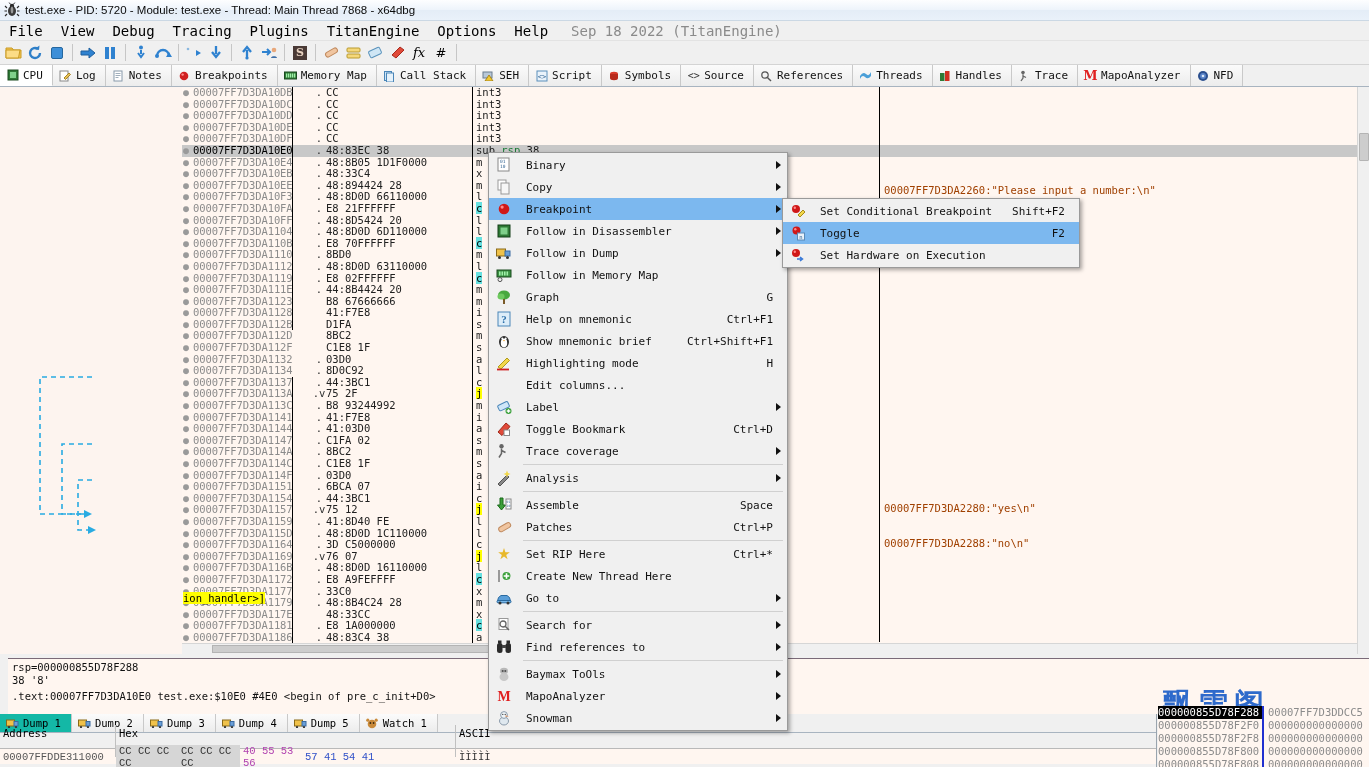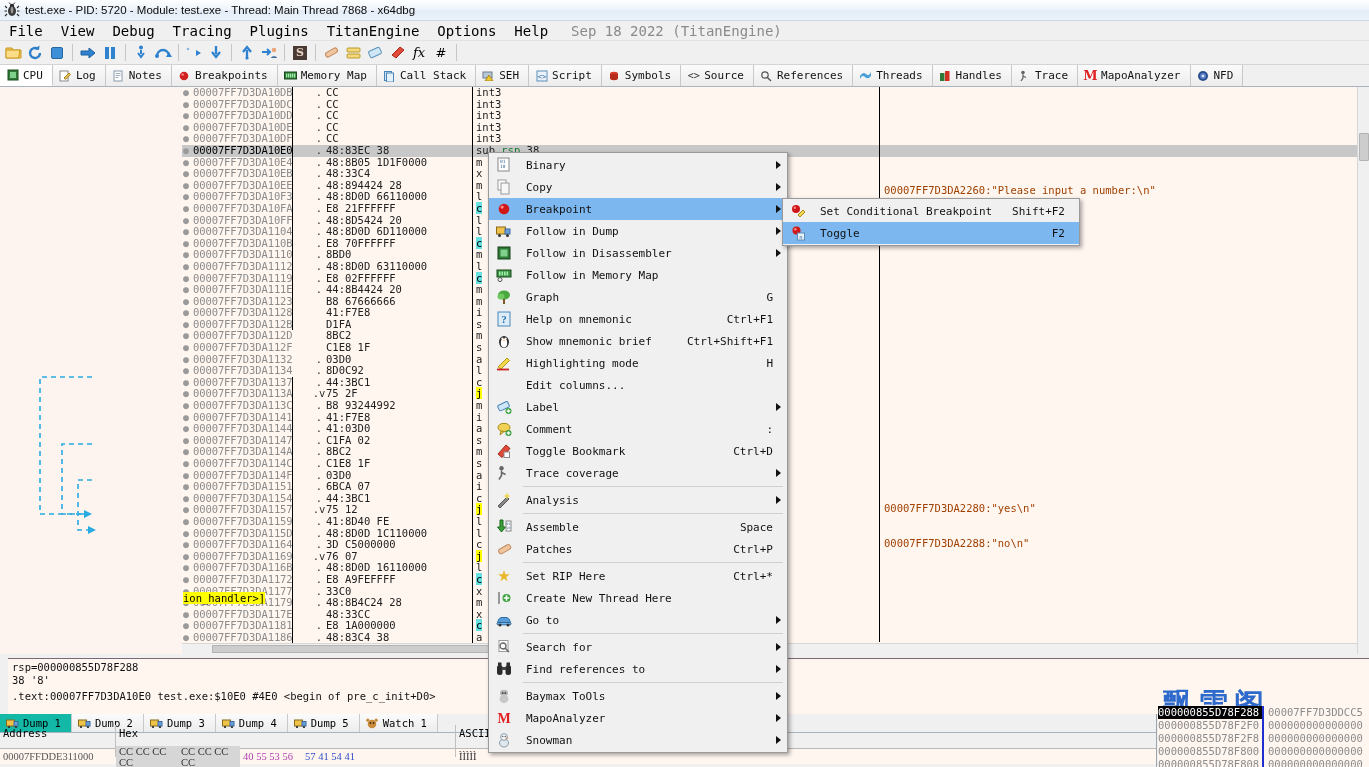--- a/index.html
+++ b/index.html
@@ -128,21 +128,21 @@
     display:flex; align-items:center; gap:4px; padding:0 10px 0 6px;
     border-right:1px solid #c9c9c9; font-family:"DejaVu Sans Mono", monospace;
     font-size:10.5px; background: linear-gradient(to bottom,#fbfbfb,#ececec); white-space:nowrap;
   }
   .dtab.active { background:#14b8a6; }
   .dtab .ic { width:13px;height:11px;flex:none;display:flex;align-items:center;justify-content:center;}
 
   .dumphdr { height:16px; display:flex; background:#f0f0f0; border-bottom:1px solid #b9b9b9;
              font-family:"DejaVu Sans Mono", monospace; font-size:10.5px; align-items:center;}
   .dumphdr .hc { border-right:1px solid #c0c0c0; padding-left:3px; height:32px; line-height:16px;}
-  .dumprow { height:15px; display:flex; font-family:Liberation Serif, serif; font-size:10.5px; background:#fff6f0; align-items:center;}
+  .dumprow { height:15px; display:flex; font-family:Liberation Mono, monospace; font-size:10.5px; background:#fff6f0; align-items:center;}
   .dumprow .hc { padding-left:3px; }
   .hx-cc { background:#d6d6d6; color:#333; }
   .hx-mag { color:#b040b0; }
   .hx-blue { color:#3050c8; }
 
   
   .stackpane {
     position:absolute; left:1158px; top:706px; width:211px; height:61px;
     background:#fff6f0; overflow:hidden;
     font-family:"DejaVu Sans Mono", monospace; font-size:10.5px;
@@ -1017,38 +1017,38 @@
               <circle cx="6.1" cy="6.1" r="1.6" fill="#ff8a8a"></circle>
             </svg>
           </span>
           <span class="mlabel">Breakpoint</span>
           <span class="mkey"></span>
           <span class="marrow"></span>
         </div>
         <div class="mrow">
           <span class="micon">
             <svg width="16" height="16" viewBox="0 0 16 16">
+              <rect x="2" y="2" width="12" height="12" fill="#2f7a36" stroke="#143f18"></rect>
+              <rect x="4.5" y="4.5" width="7" height="7" fill="#7fd08a"></rect>
+            </svg>
+          </span>
+          <span class="mlabel">Follow in Disassembler</span>
+          <span class="mkey"></span>
+          <span class="marrow"></span>
+        </div>
+        <div class="mrow">
+          <span class="micon">
+            <svg width="16" height="16" viewBox="0 0 16 16">
               <rect x="0.5" y="4" width="9" height="7" fill="#f0c24a" stroke="#8a6a18"></rect>
               <rect x="9" y="6" width="5" height="5" fill="#6a9fd8" stroke="#3a6aa0"></rect>
               <circle cx="3.5" cy="12.4" r="1.5" fill="#333"></circle>
               <circle cx="11.5" cy="12.4" r="1.5" fill="#333"></circle>
             </svg>
           </span>
           <span class="mlabel">Follow in Dump</span>
-          <span class="mkey"></span>
-          <span class="marrow"></span>
-        </div>
-        <div class="mrow">
-          <span class="micon">
-            <svg width="16" height="16" viewBox="0 0 16 16">
-              <rect x="2" y="2" width="12" height="12" fill="#2f7a36" stroke="#143f18"></rect>
-              <rect x="4.5" y="4.5" width="7" height="7" fill="#7fd08a"></rect>
-            </svg>
-          </span>
-          <span class="mlabel">Follow in Disassembler</span>
           <span class="mkey"></span>
           <span class="marrow"></span>
         </div>
         <div class="mrow">
           <span class="micon">
             <svg width="16" height="16" viewBox="0 0 16 16">
               <rect x="1" y="3" width="14" height="7" fill="#3a8f42" stroke="#1a4a1f"></rect>
               <g fill="#9ff0a8">
                 <rect x="3" y="4.5" width="1.6" height="4"></rect>
                 <rect x="5.5" y="4.5" width="1.6" height="4"></rect>
@@ -1118,32 +1118,20 @@
               <path d="M12.5 10.2v3.6M10.7 12h3.6" stroke="#fff" stroke-width="1.3"></path>
             </svg>
           </span>
           <span class="mlabel">Label</span>
           <span class="mkey"></span>
           <span class="marrow"></span>
         </div>
         <div class="mrow">
           <span class="micon">
             <svg width="16" height="16" viewBox="0 0 16 16">
-              <ellipse cx="8" cy="6.5" rx="6" ry="4.2" fill="#f0d055" stroke="#a88a1a"></ellipse>
-              <path d="M5 10 L4 14 L8 10.5z" fill="#f0d055" stroke="#a88a1a"></path>
-              <circle cx="12.5" cy="12" r="3" fill="#3aa03a"></circle>
-              <path d="M12.5 10.2v3.6M10.7 12h3.6" stroke="#fff" stroke-width="1.3"></path>
-            </svg>
-          </span>
-          <span class="mlabel">Comment</span>
-          <span class="mkey">:</span>
-        </div>
-        <div class="mrow">
-          <span class="micon">
-            <svg width="16" height="16" viewBox="0 0 16 16">
               <path d="M2 11 L10 2 L14 5.5 L6 14.5z" fill="#e04a3a" stroke="#a02818"></path>
               <rect x="8" y="9" width="5.5" height="5.5" fill="#fff" stroke="#888"></rect>
             </svg>
           </span>
           <span class="mlabel">Toggle Bookmark</span>
           <span class="mkey">Ctrl+D</span>
         </div>
         <div class="mrow">
           <span class="micon">
             <svg width="16" height="16" viewBox="0 0 16 16">
@@ -1311,20 +1299,31 @@
             <svg width="16" height="16" viewBox="0 0 16 16">
               <circle cx="6.5" cy="5.5" r="4" fill="#d01818"></circle>
               <circle cx="5.3" cy="4.3" r="1.2" fill="#ff8a8a"></circle>
               <rect x="7.5" y="8" width="7" height="7" fill="#eaf2fa" stroke="#5a8ab8"></rect>
               <text x="11" y="13.6" font-size="5.5" text-anchor="middle" fill="#2a5e8e" font-family="monospace">n</text>
             </svg>
           </span>
           <span class="mlabel">Toggle</span>
           <span class="mkey">F2</span>
         </div>
+        <div class="mrow">
+          <span class="micon">
+            <svg width="16" height="16" viewBox="0 0 16 16">
+              <circle cx="6" cy="6" r="4" fill="#d01818"></circle>
+              <circle cx="4.8" cy="4.8" r="1.2" fill="#ff8a8a"></circle>
+              <path d="M7 12h5M10 10l2.5 2-2.5 2" stroke="#3a7ad8" stroke-width="1.5" fill="none"></path>
+            </svg>
+          </span>
+          <span class="mlabel">Set Hardware on Execution</span>
+          <span class="mkey"></span>
+        </div>
       </div>
   </div>
 
   <svg style="position:absolute;left:779px;top:222px;" width="12" height="18">
     <path d="M1 1 L1 14 L4.5 10.8 L6.8 15.5 L8.8 14.5 L6.6 10 L11 9.8 Z" fill="#000" stroke="#fff" stroke-width="1"></path>
   </svg>
 
 </div>
 
 </body></html>

